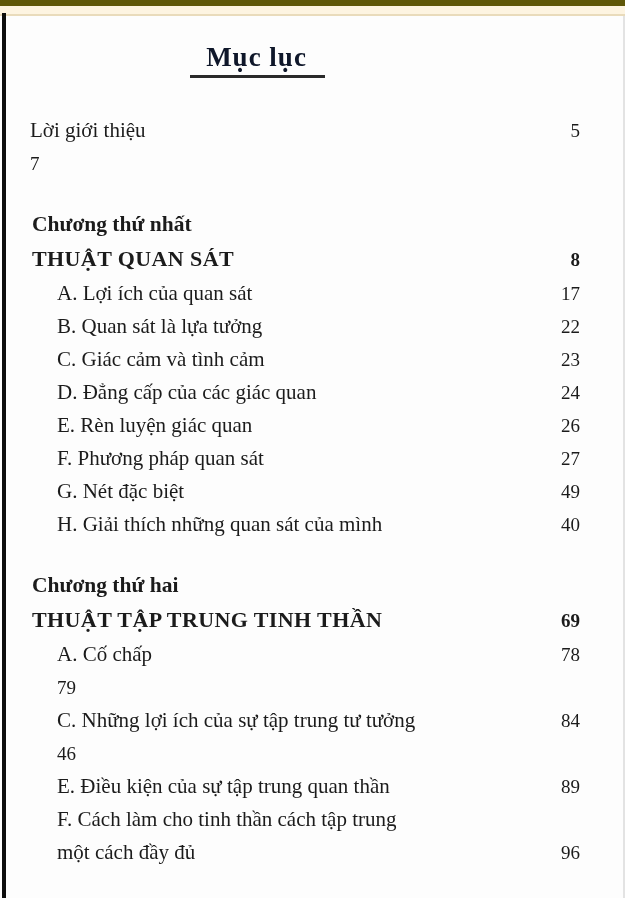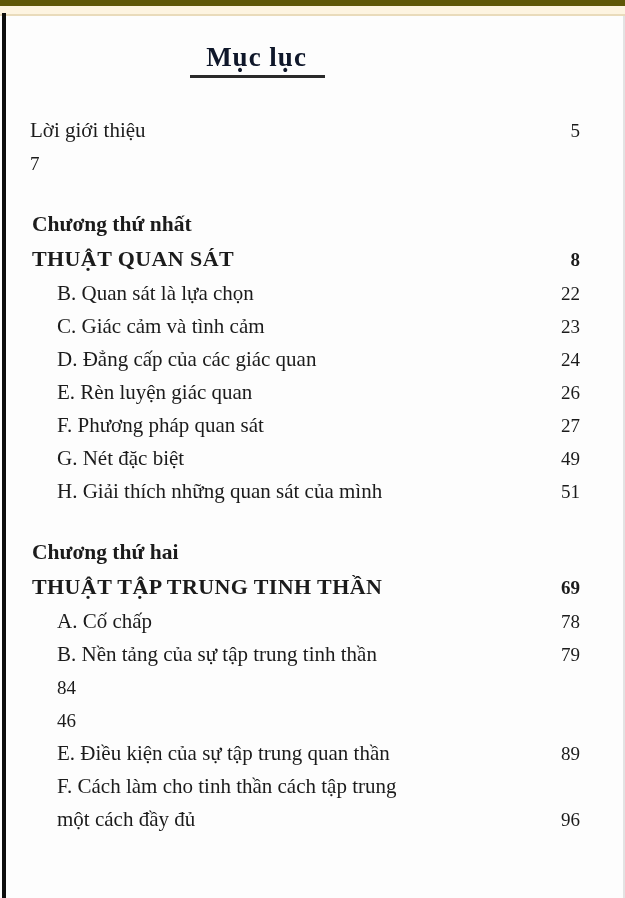--- a/index.html
+++ b/index.html
@@ -67,21 +67,25 @@
       </div>
       <div class="row chapter-name gap">
         <span class="lab">Chương thứ nhất</span>
         <span class="pg"></span>
       </div>
       <div class="row chapter-title">
         <span class="lab">THUẬT QUAN SÁT</span>
         <span class="pg">8</span>
       </div>
       <div class="row item">
-        <span class="lab">B. Quan sát là lựa chọn</span>
+        <span class="lab">A. Lợi ích của quan sát</span>
+        <span class="pg">17</span>
+      </div>
+      <div class="row item">
+        <span class="lab">B. Quan sát là lựa tưởng</span>
         <span class="pg">22</span>
       </div>
       <div class="row item">
         <span class="lab">C. Giác cảm và tình cảm</span>
         <span class="pg">23</span>
       </div>
       <div class="row item">
         <span class="lab">D. Đẳng cấp của các giác quan</span>
         <span class="pg">24</span>
       </div>
@@ -92,39 +96,39 @@
       <div class="row item">
         <span class="lab">F. Phương pháp quan sát</span>
         <span class="pg">27</span>
       </div>
       <div class="row item">
         <span class="lab">G. Nét đặc biệt</span>
         <span class="pg">49</span>
       </div>
       <div class="row item">
         <span class="lab">H. Giải thích những quan sát của mình</span>
-        <span class="pg">51</span>
+        <span class="pg">40</span>
       </div>
       <div class="row chapter-name gap">
         <span class="lab">Chương thứ hai</span>
         <span class="pg"></span>
       </div>
       <div class="row chapter-title">
         <span class="lab">THUẬT TẬP TRUNG TINH THẦN</span>
         <span class="pg">69</span>
       </div>
       <div class="row item">
         <span class="lab">A. Cố chấp</span>
         <span class="pg">78</span>
       </div>
       <div class="row item">
-        <span class="lab">B. Nền tảng của sự tập trung tinh thần</span>
         <span class="pg">79</span>
       </div>
       <div class="row item">
+        <span class="lab">C. Những lợi ích của sự tập trung tư tưởng</span>
         <span class="pg">84</span>
       </div>
       <div class="row item">
         <span class="pg">46</span>
       </div>
       <div class="row item">
         <span class="lab">E. Điều kiện của sự tập trung quan thần</span>
         <span class="pg">89</span>
       </div>
       <div class="row item">

